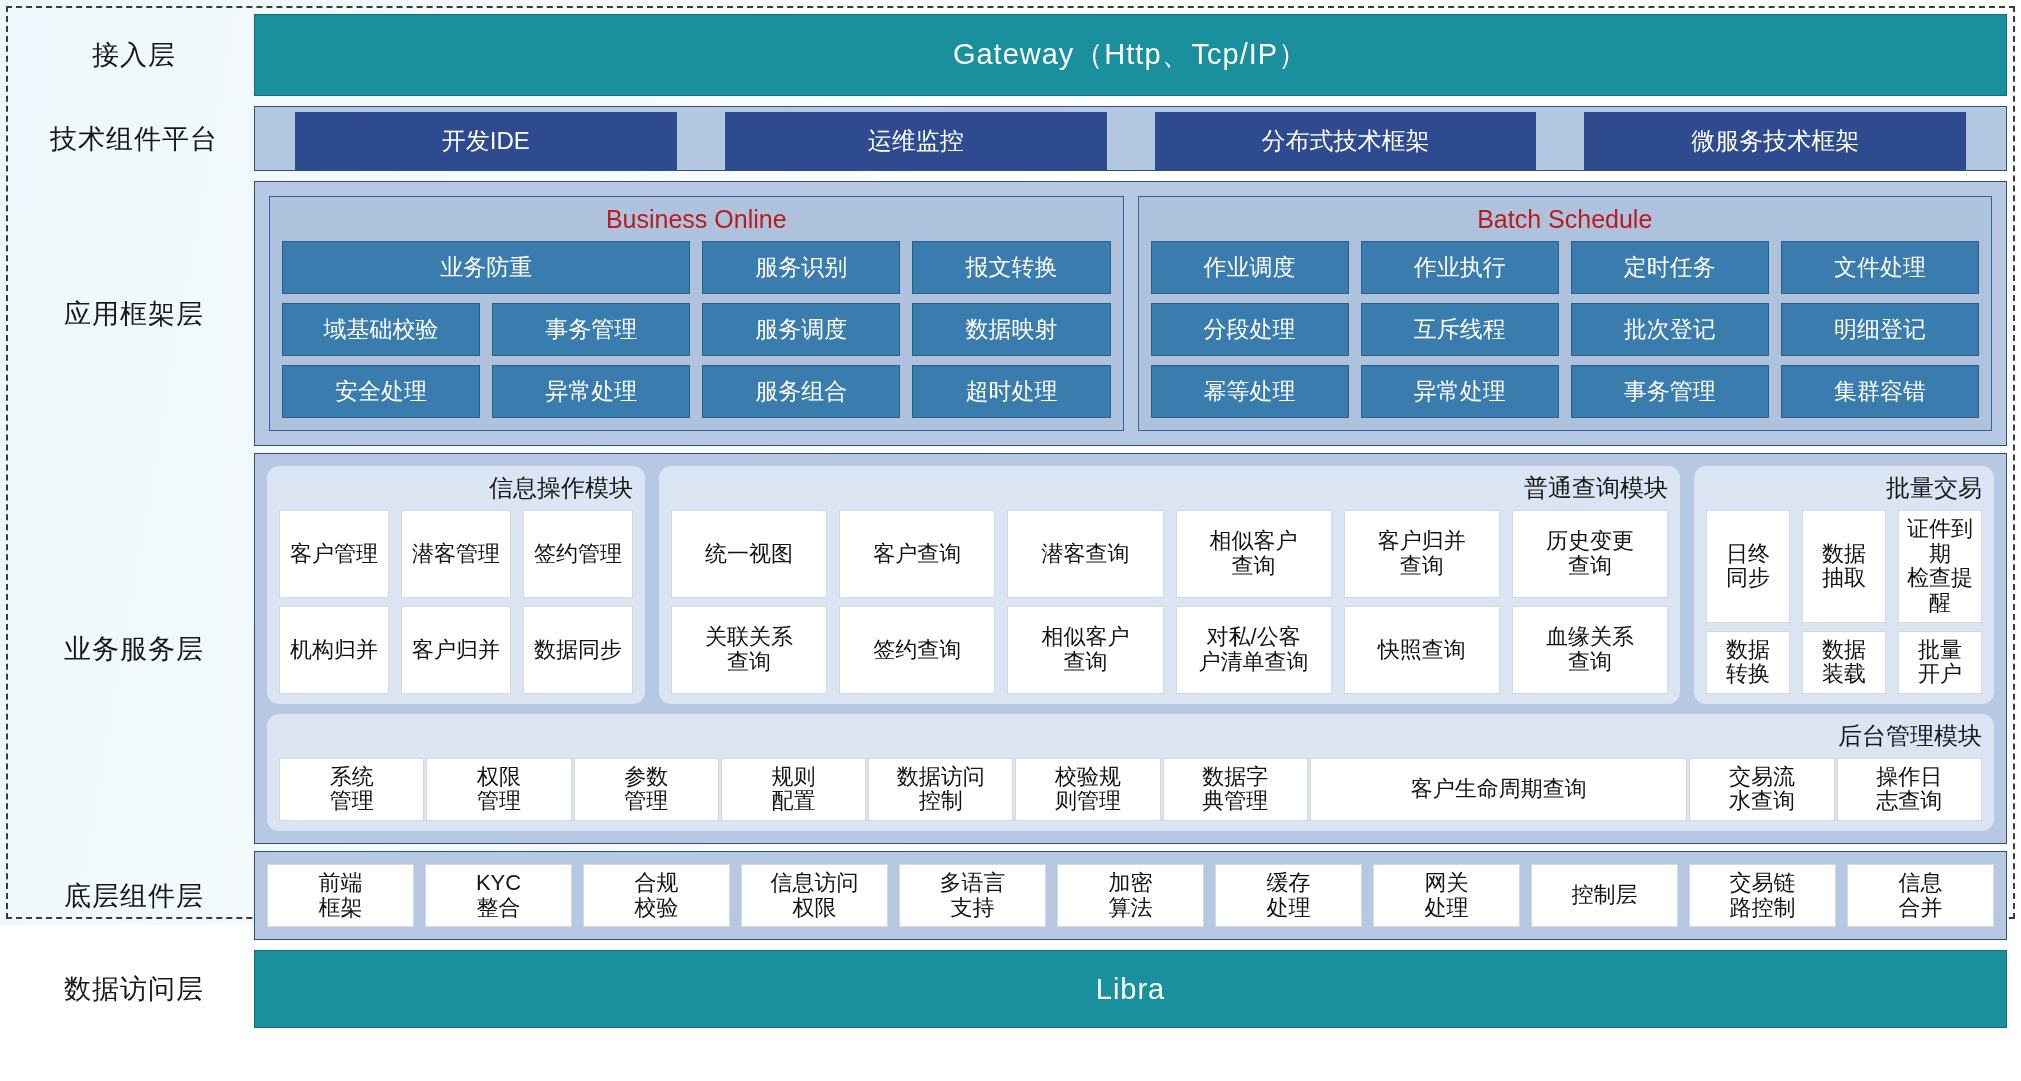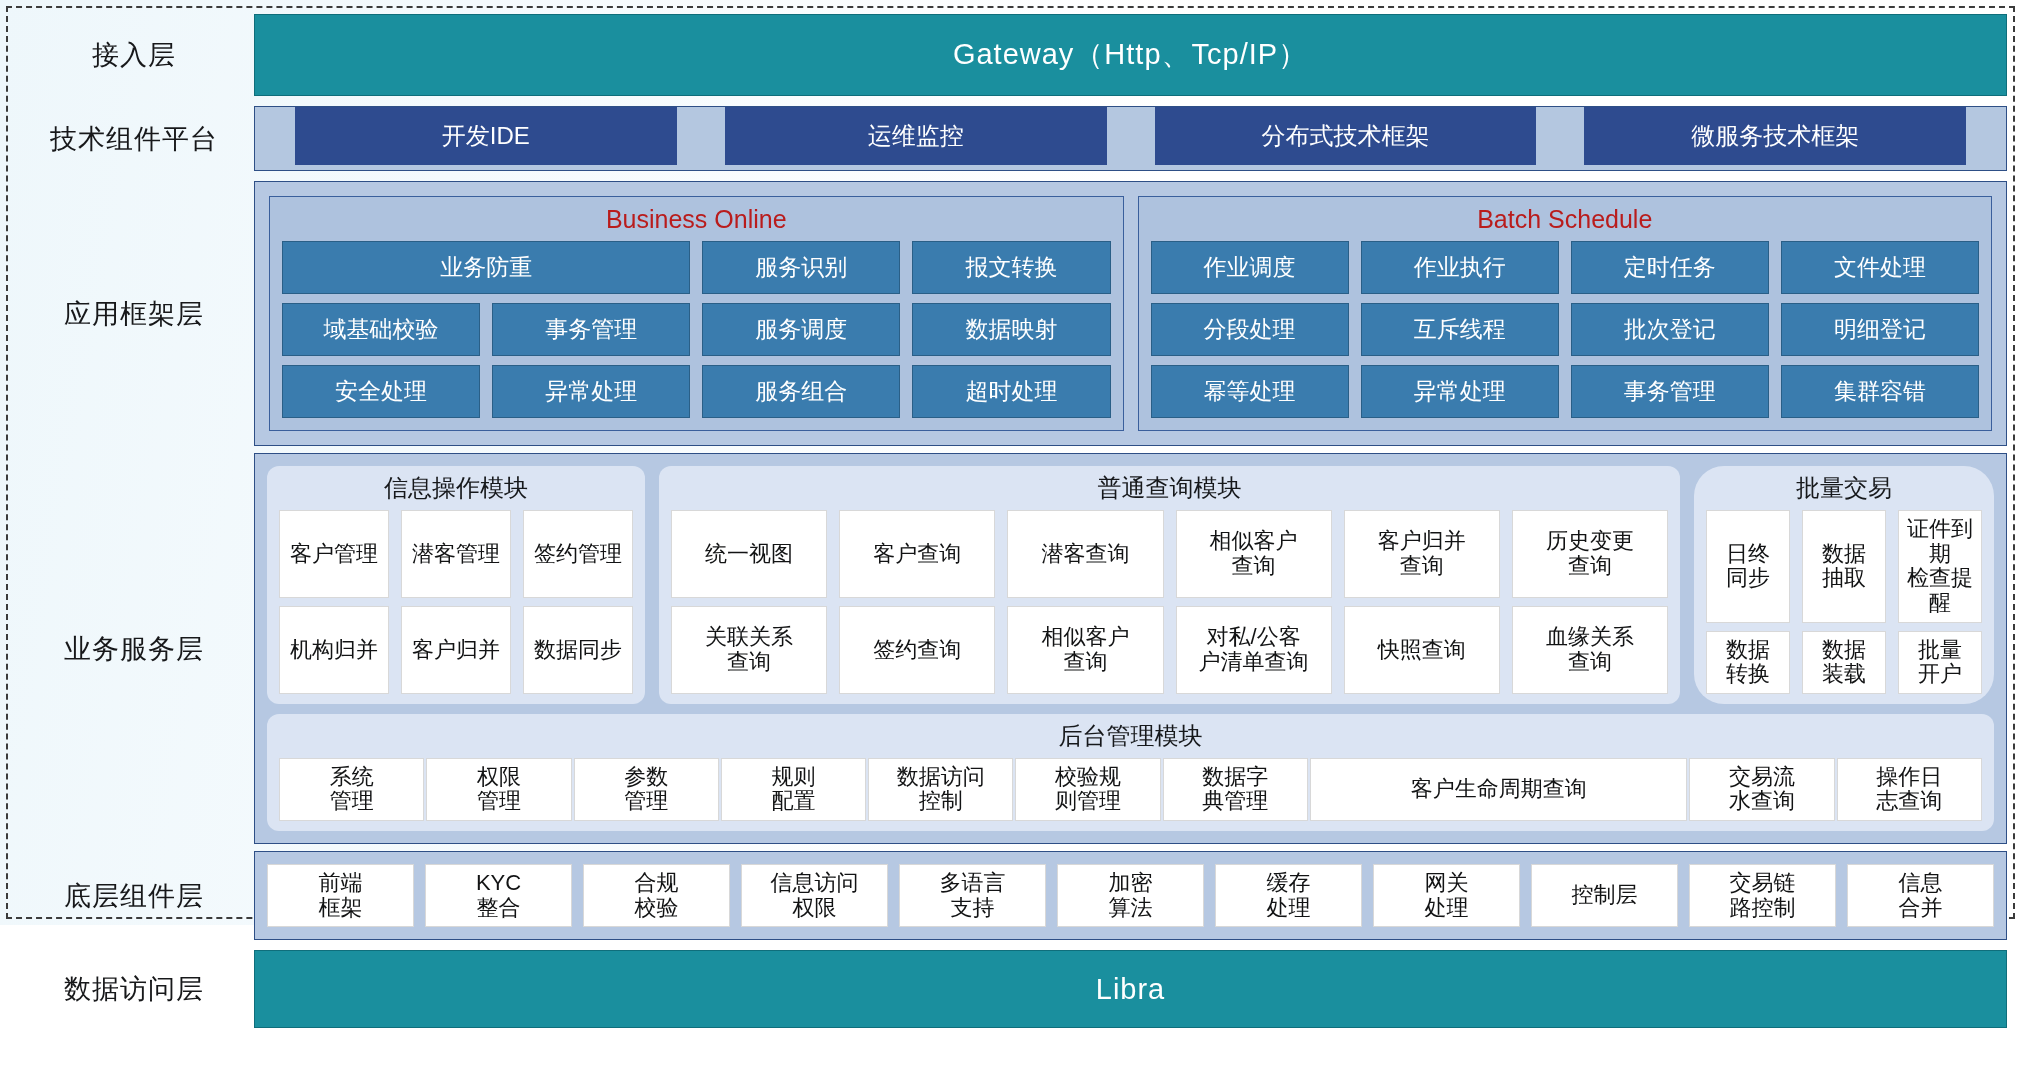--- a/index.html
+++ b/index.html
@@ -43,21 +43,21 @@
     color:#ffffff;
     display:flex;align-items:center;justify-content:center;
     font-size:29px;letter-spacing:1px;
   }
 
   
   .panel-lightblue{
     flex:1;
     background:#b4c7e0;
     border:1px solid #2e4f86;
-    display:flex;align-items:flex-start;
+    display:flex;align-items:flex-end;
     box-sizing:border-box;
   }
   .tech-row{
     display:flex;width:100%;
     justify-content:space-around;align-items:center;
     padding:0 40px;box-sizing:border-box;gap:48px;
   }
   .tech-chip{
     flex:1;
     background:#2e4b8f;
@@ -119,41 +119,41 @@
   }
   .bs-top{display:flex;gap:14px;flex:1;}
   .mod-box{
     background:#dbe4f3;
     border-radius:12px;
     padding:6px 12px 10px 12px;
     box-sizing:border-box;
     display:flex;flex-direction:column;
   }
   .mod-title{
-    text-align:center;font-size:24px;color:#16181b;
+    text-align:right;font-size:24px;color:#16181b;
     margin-bottom:6px;
   }
   .mod-grid{display:grid;gap:8px 12px;flex:1;}
   .cell-white{
     background:#ffffff;
     border:1px solid #d8d8d8;
     color:#121314;
     font-size:22px;
     line-height:1.12;
     text-align:center;
     display:flex;align-items:center;justify-content:center;
     padding:6px 2px;
     box-sizing:border-box;
     white-space:pre-line;
   }
   .mod-info{flex:0 0 378px;}
   .mod-info .mod-grid{grid-template-columns:repeat(3,1fr);}
   .mod-query{flex:1;}
   .mod-query .mod-grid{grid-template-columns:repeat(6,1fr);}
-  .mod-batch{flex:0 0 300px;border-radius:30px;}
+  .mod-batch{flex:0 0 300px;}
   .mod-batch .mod-grid{grid-template-columns:repeat(3,1fr);}
 
   .mod-admin{width:100%;}
   .admin-grid{
     display:grid;
     grid-template-columns:1fr 1fr 1fr 1fr 1fr 1fr 1fr 2.6fr 1fr 1fr;
     gap:2px;
     border-radius:30px;
   }
 

